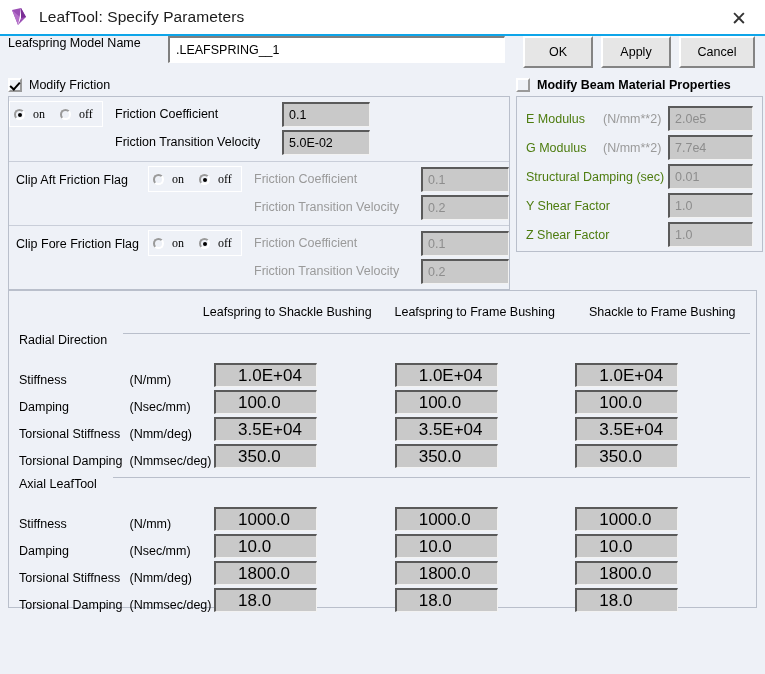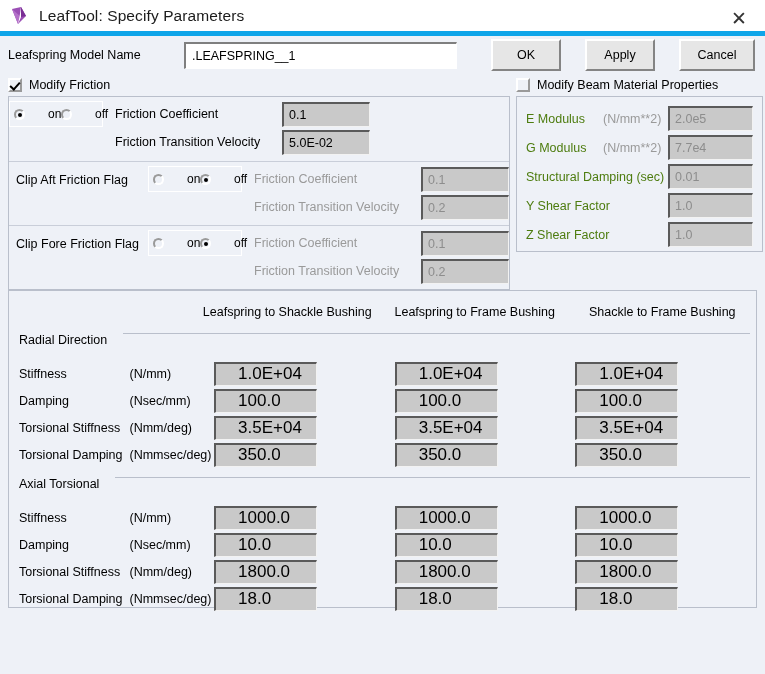--- a/index.html
+++ b/index.html
@@ -11,36 +11,36 @@
     font-size:12.5px;
     color:#000;
     overflow:hidden;
   }
 
   
   .titlebar{
     height:36px; background:#ffffff;
     display:flex; align-items:center;
     padding:0 10px 0 9px;
-    border-bottom:5px solid #0ea5e9;
+    border-bottom:2px solid #0ea5e9;
     position:relative;
   }
   .app-icon{ width:22px; height:22px; position:relative; flex:0 0 auto; margin-right:8px;}
   .title-text{ font-size:15.5px; color:#1b1b1b; letter-spacing:.1px;}
   .close-btn{
     position:absolute; right:8px; top:4px;
     width:36px; height:28px;
     display:flex; align-items:center; justify-content:center;
     font-size:19px; color:#333; cursor:default; line-height:1;
   }
 
   
   .namebar{
-    height:38px; display:flex; align-items:center;
-    padding:0 10px 0 8px; gap:16px;
+    height:38px; display:flex; align-items:flex-start;
+    padding:0 10px 0 8px; gap:0;
     background:#eef1f7;
   }
   .name-label{ width:160px; font-size:12.5px;}
   .txtfield{
     height:27px; background:#ffffff;
     border-top:2px solid #7f7f7f;
     border-left:2px solid #7f7f7f;
     border-right:1px solid #ffffff;
     border-bottom:1px solid #ffffff;
     display:flex; align-items:center;
@@ -91,21 +91,21 @@
   .fric-row{ display:flex; align-items:flex-start; height:64px; position:relative;}
   .fric-row + .fric-row{ border-top:1px solid #c9ced9;}
   .fric-name{ width:145px; padding-left:7px; padding-top:11px; font-size:12.5px;}
 
   .radio-box{
     width:94px; height:26px; margin-top:4px;
     background:#eef1f7;
     border:1px solid #ffffff;
     display:flex; align-items:center; gap:0;
   }
-  .radio-unit{ display:flex; align-items:center; width:47px; gap:23px; padding-left:4px;}
+  .radio-unit{ display:flex; align-items:center; width:47px; gap:8px; padding-left:4px;font-family:Liberation Serif, serif;}
   .radio{
     width:11px; height:11px; border-radius:50%;
     background:#eef1f7;
     border-top:2px solid #9a9a9a;
     border-left:2px solid #9a9a9a;
     border-right:2px solid #ffffff;
     border-bottom:2px solid #ffffff;
     position:relative; flex:0 0 auto;
   }
   .radio.sel::after{
@@ -141,21 +141,21 @@
   .bush-wrap{ padding:0 8px;}
   .bush-frame{ height:318px; padding-top:0;}
   .bush-head{ display:flex; height:42px; align-items:center;}
   .bh-spacer{ width:185px;}
   .bh-col{ width:188px; text-align:center; font-size:12.5px;}
 
   .sec-row{ display:flex; align-items:flex-start; height:27px; padding-left:10px;}
   .sec-title{ font-size:12.5px; white-space:nowrap;}
   .sec-line{ flex:1 1 auto; height:1px; background:#b9bfcb; margin-left:16px; margin-right:6px;}
 
-  .brow{ display:flex; align-items:center; height:27px;}
+  .brow{ display:flex; align-items:flex-end; height:27px;}
   .brow-label{ width:125px; padding-left:10px; font-size:12.5px;}
   .brow-unit{ width:88px; font-size:12.5px;}
   .bcell{ width:188px; display:flex;}
   .bfield{
     width:103px; height:24px; background:#c9c9c9;
     border-top:2px solid #5a5a5a;
     border-left:2px solid #5a5a5a;
     border-right:1px solid #f2f2f2;
     border-bottom:1px solid #f2f2f2;
     display:flex; align-items:center; padding-left:22px;
@@ -264,21 +264,21 @@
             <span class="ff-label dim">Friction Transition Velocity</span>
             <span class="greyfield dim">0.2</span>
           </span>
         </span>
       </div>
 
     </div>
   </div>
 
   <div class="right-col">
-    <div class="chkrow" style="height:22px;">
+    <div class="chkrow" style="height:22px;font-weight:bold;">
       <span class="chk"></span>
       <span class="chk-label">Modify Beam Material Properties</span>
     </div>
     <div class="frame beam-frame">
       <div class="bm-line">
         <span class="bm-label">E Modulus</span>
         <span class="bm-unit">(N/mm**2)</span>
         <span class="greyfield bm-field dim">2.0e5</span>
       </div>
       <div class="bm-line">
@@ -367,21 +367,21 @@
           <span class="bfield">350.0</span>
         </span>
       <span class="bcell">
           <span class="bfield">350.0</span>
         </span>
     </div>
 
     <div class="gap8"></div>
 
     <div class="sec-row">
-      <span class="sec-title">Axial Torsional</span>
+      <span class="sec-title">Axial LeafTool</span>
       <span class="sec-line"></span>
     </div>
 
     <div class="brow">
       <span class="brow-label">Stiffness</span>
       <span class="brow-unit">(N/mm)</span>
       <span class="bcell">
           <span class="bfield">1000.0</span>
         </span>
       <span class="bcell">

